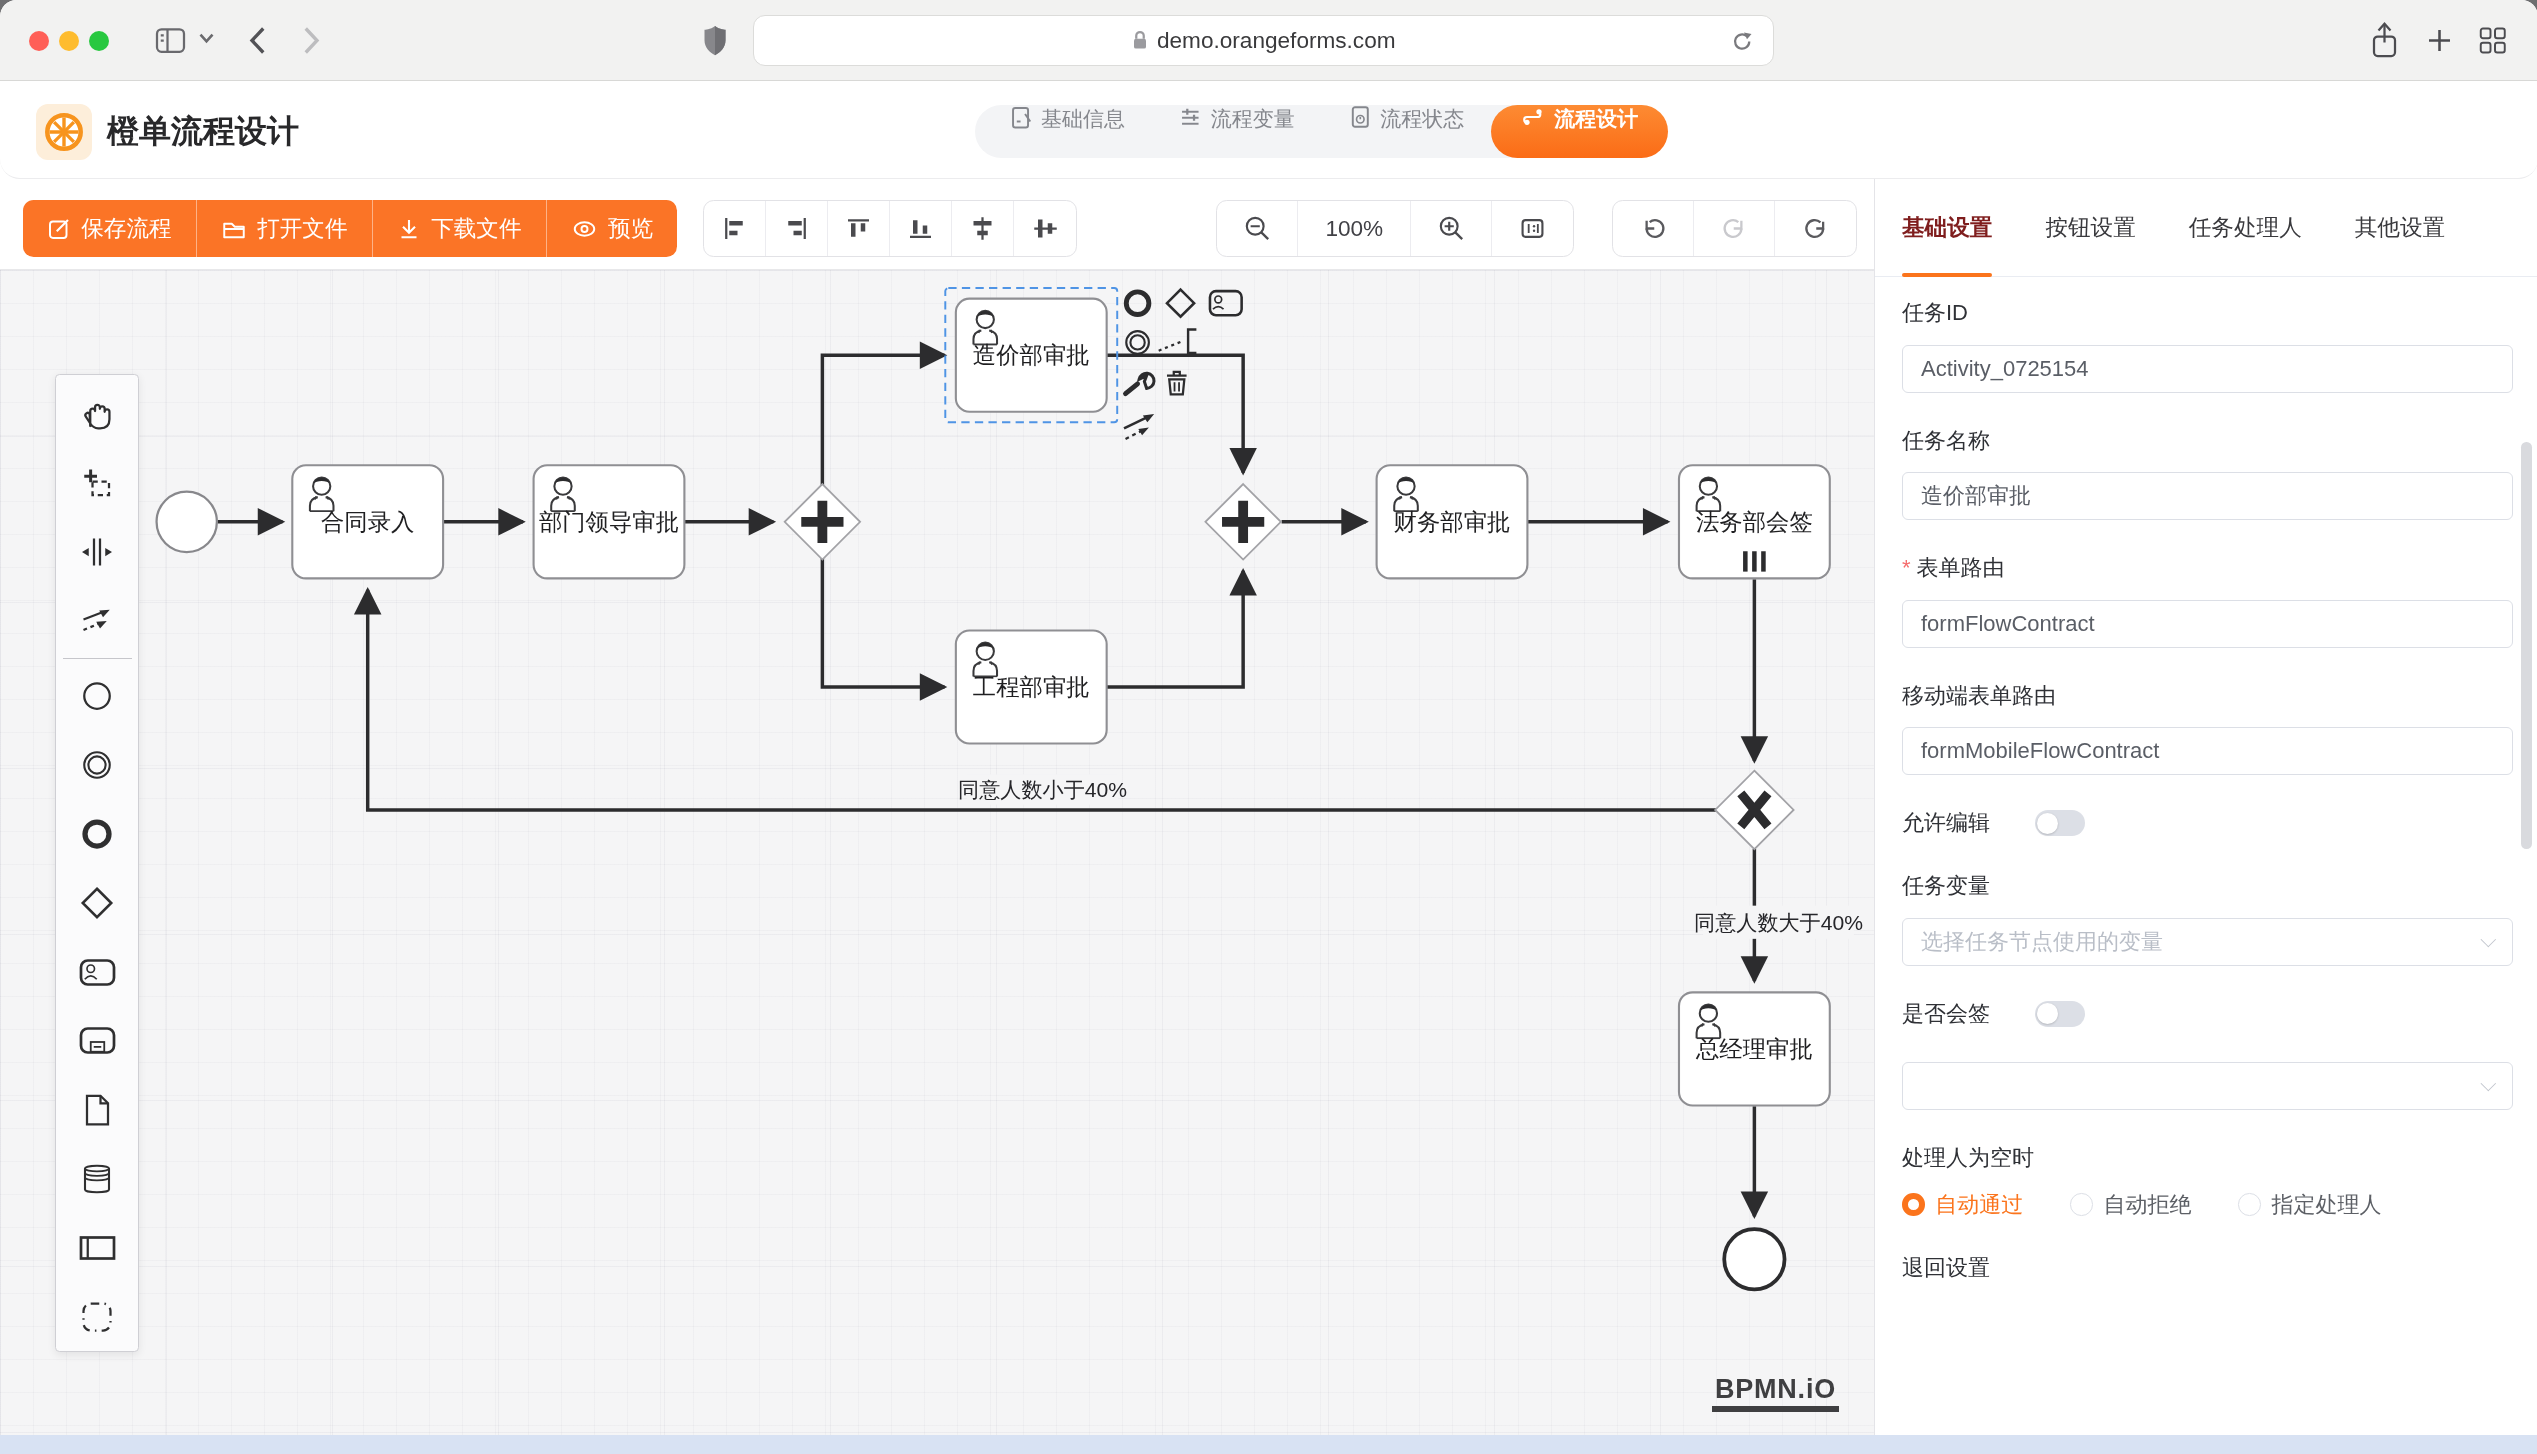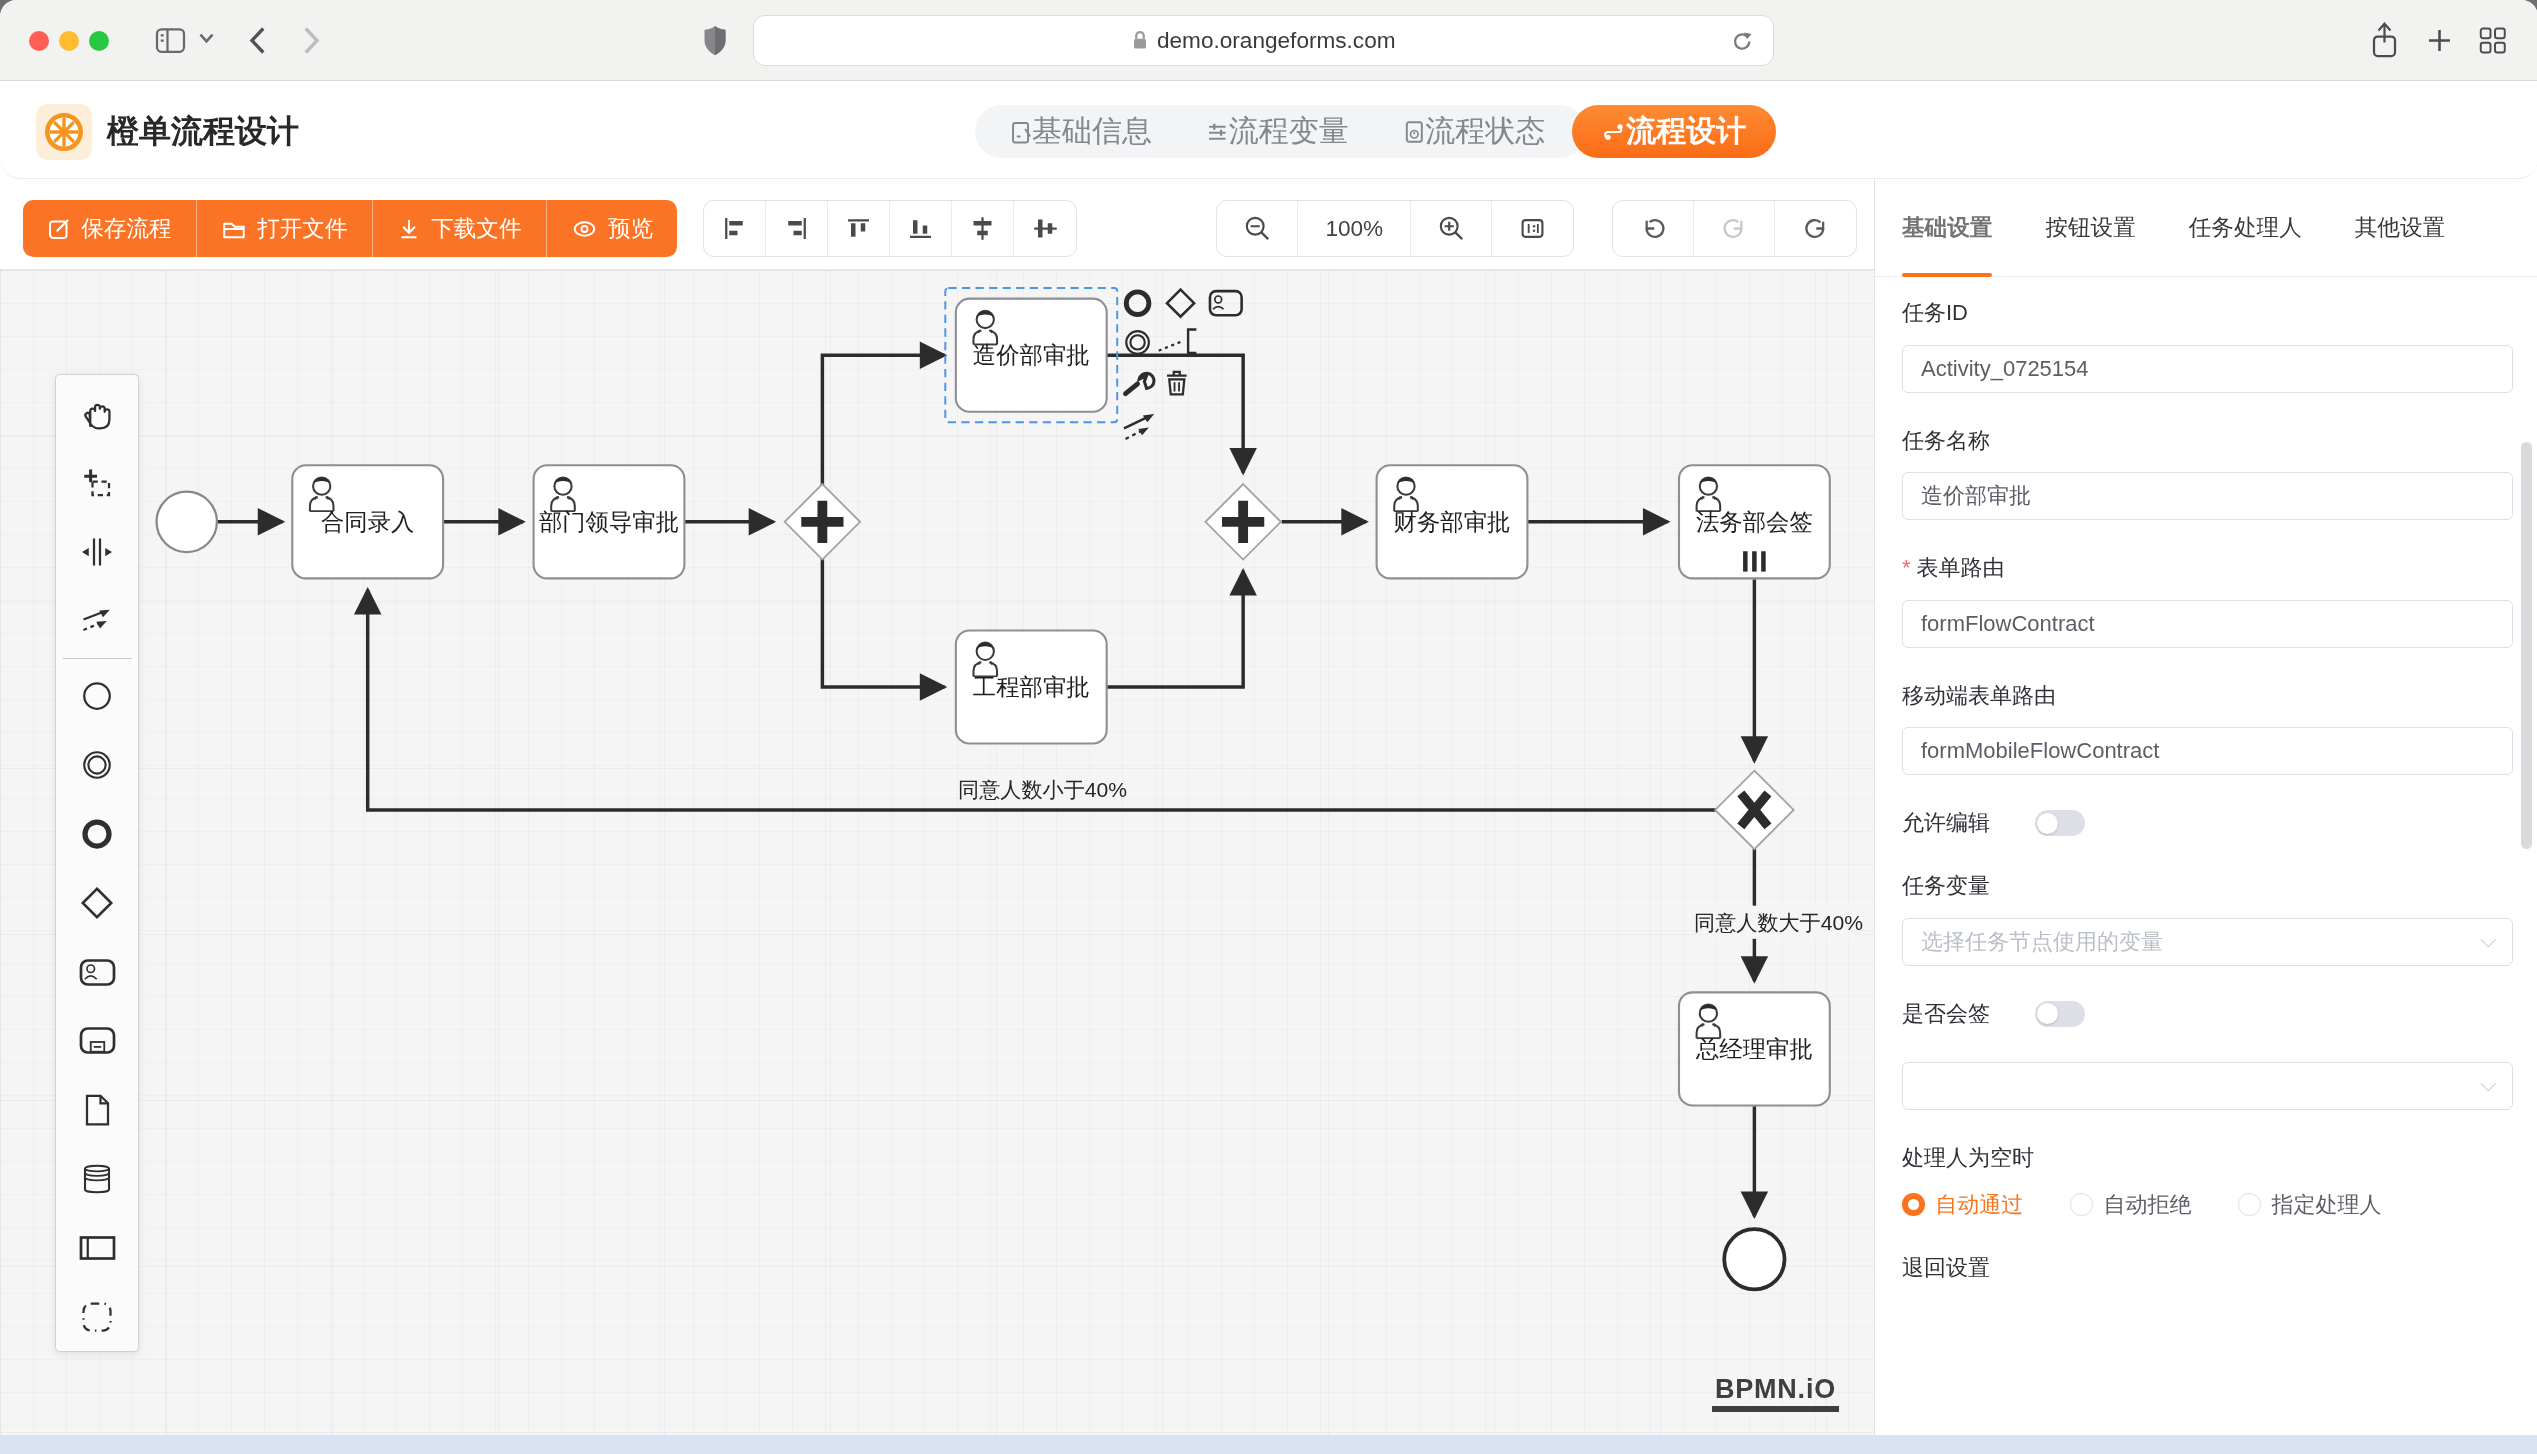--- a/index.html
+++ b/index.html
@@ -22,21 +22,21 @@
   .url-reload { position:absolute; right:16.6px; top:12px; }
 
   
   .appheader { position:relative; height:98px; background:#fff;
     border-bottom:0.8px solid #ececee;border-radius:20px; }
   .logo-tile { position:absolute; left:36px; top:23.4px; width:56px; height:56px;
     background:#fdeeda; border-radius:12px; display:flex; align-items:center; justify-content:center; }
   .app-title { position:absolute; left:107px; top:29px; font-size:32px; font-weight:bold; color:#28282a; }
   .nav-pill { position:absolute; left:975px; top:24px; height:53px; width:611px;
     background:#f3f4f6; border-radius:26.4px; display:flex; align-items:center; padding:0 7.5px; }
-  .nav-item { display:flex; align-items:center; font-size:30px; color:#85878d;
+  .nav-item { display:flex; gap:9px; font-size:21px; color:#85878d;
     padding:0 27px; height:53px; border-radius:26.4px; cursor:pointer; white-space:nowrap; }
   .nav-item.active { background:linear-gradient(180deg,#fd8b33,#fb6c16); color:#fff; font-weight:bold;
     padding:0 30px; }
   .hdr-actions { position:absolute; right:26px; top:24px; display:flex; gap:18px; }
   .btn { height:50px; border-radius:7.5px; font-size:22.6px; display:flex; align-items:center;
     justify-content:center; padding:0 26px; cursor:pointer; }
   .btn-outline { background:#fff; border:1.1px solid #dcdfe6; color:#3e3e42; }
   .btn-primary { background:#fb741c; border:1.1px solid #fb741c; color:#fff; }
 
   
@@ -76,21 +76,21 @@
 
   .watermark { position:absolute; right:35px; bottom:22.6px; font-size:27px; font-weight:800;
     color:#3f3f41; letter-spacing:0.8px; border-bottom:6px solid #3f3f41; padding:0 3px 1.5px 3px; }
 
   
   .panel { width:664px; background:#fff; border-left:0.8px solid #e4e4e8; position:relative; }
   .panel-tabs { display:flex; gap:53px; padding:0 0 0 27px; height:98px; align-items:center;
     border-bottom:0.8px solid #e9ecf2; }
   .ptab { font-size:22.6px; color:#39393d; cursor:pointer; position:relative; height:98px;
     display:flex; align-items:center; white-space:nowrap; }
-  .ptab.active { color:#737373; font-weight:bold; }
+  .ptab.active { color:#7f1d1d; font-weight:bold; }
   .ptab.active::after { content:''; position:absolute; left:0; right:0; bottom:0;
     height:3.8px; background:#fb741c; border-radius:2.3px; }
   .panel-body { padding:21px 26px 0 27px; }
   .field { margin-bottom:33px; }
   .f-label { font-size:22px; color:#2f3136; margin-bottom:16.6px; display:flex; align-items:center; gap:6px;}
   .req { color:#f56c6c; font-size:22px; }
   .f-input { width:611px; height:48px; border:1.1px solid #dcdfe6; border-radius:6px;
     font-size:22px; color:#5a5e66; padding:0 18px; background:#fff; outline:none;
     font-family:"Liberation Sans","DejaVu Sans",sans-serif; }
   .f-select { width:611px; height:48px; border:1.1px solid #dcdfe6; border-radius:6px;

